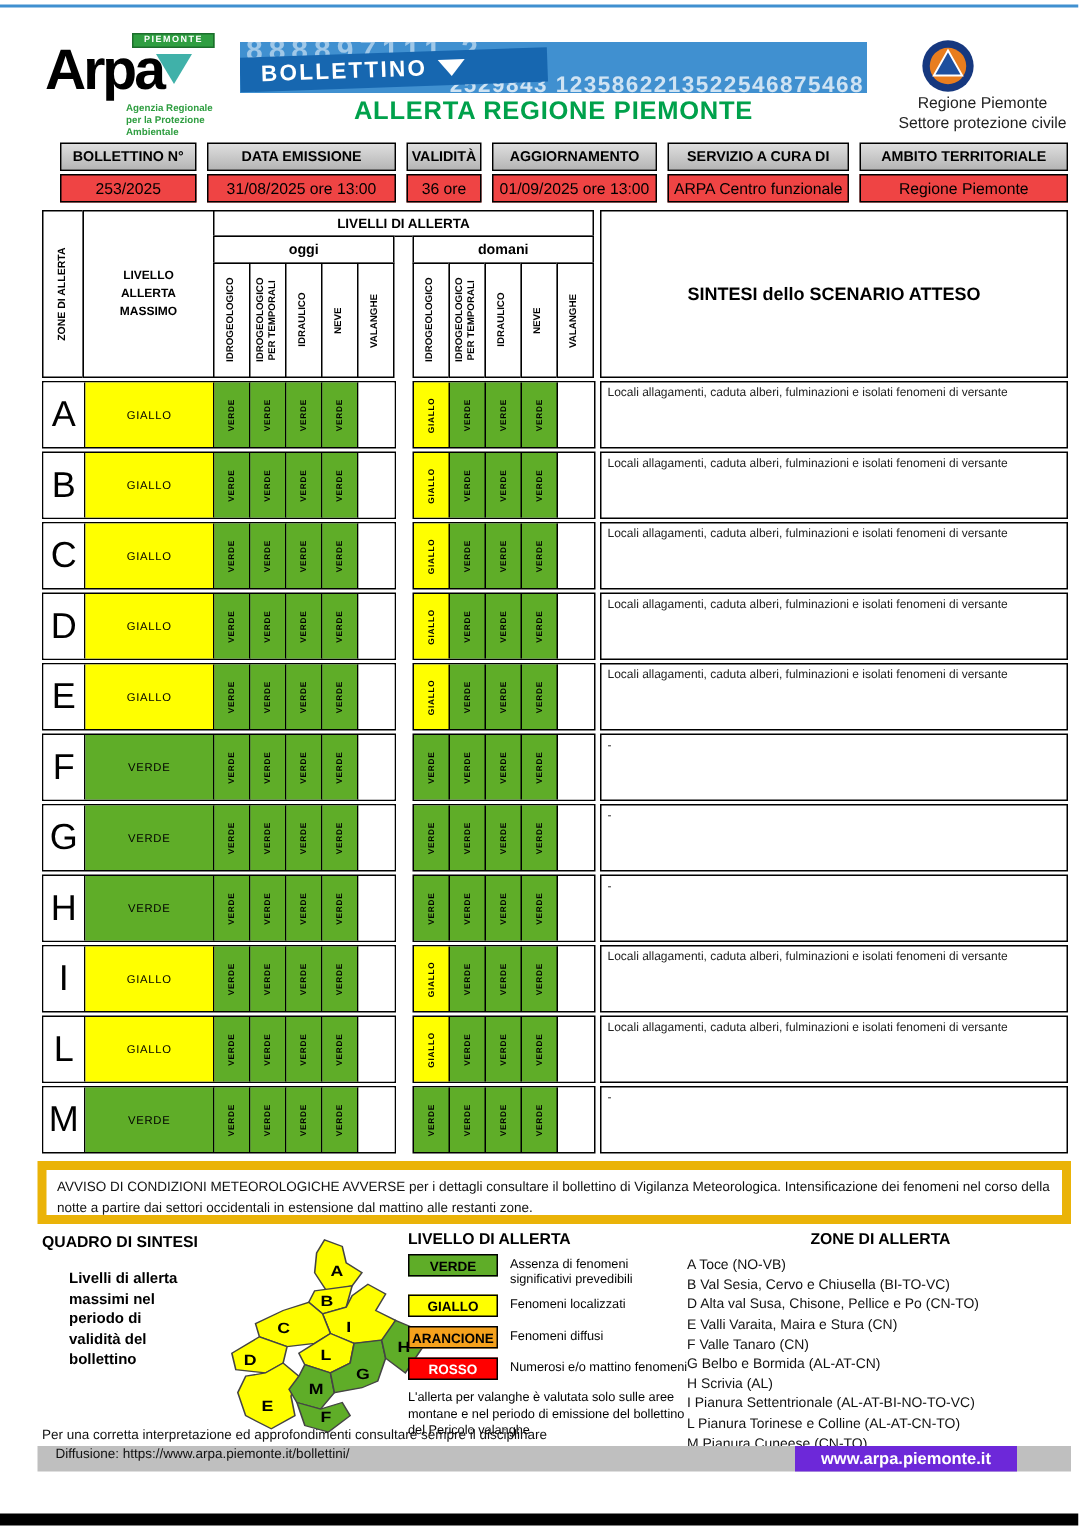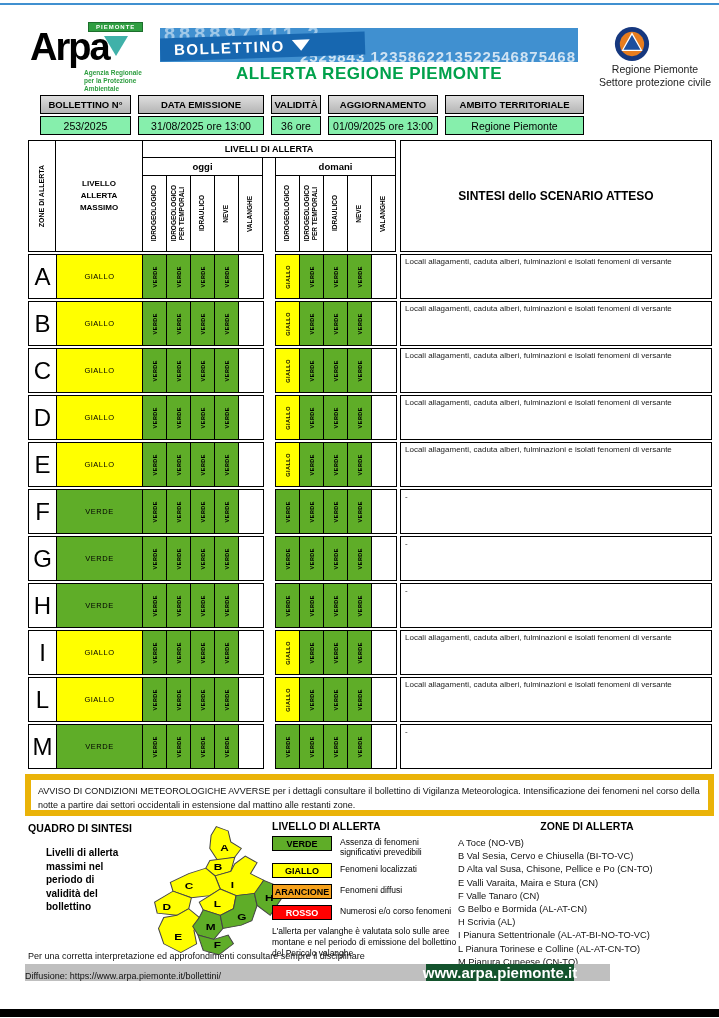--- a/index.html
+++ b/index.html
@@ -24,21 +24,21 @@
   .tri-down { width:0; height:0; border-left:9px solid transparent; border-right:9px solid transparent; border-top:11px solid #fff; }
   .allerta-title { position:absolute; left:160px; top:64px; width:418px; text-align:center; font-size:17px; font-weight:bold; color:#00a14b; letter-spacing:.5px; }
 
   .pc-logo { position:absolute; left:614px; top:26px; width:36px; height:36px; }
   .rp-text { position:absolute; left:592px; top:63px; width:126px; text-align:center; font-size:10.5px; color:#222; line-height:1.2; }
 
   
   .info-bar { position:absolute; left:28px; top:95px; width:684px; display:flex; gap:7px; }
   .info-item { display:flex; flex-direction:column; gap:2px; }
   .info-label { height:19px; background:linear-gradient(#dedede,#b5b5b5); border:1px solid #000; font-size:9.5px; font-weight:bold; display:flex; align-items:center; justify-content:center; text-align:center; }
-  .info-value { height:19px; background:#86efac; border:1px solid #000; font-size:10.5px; display:flex; align-items:center; justify-content:center; text-align:center; }
+  .info-value { height:19px; background:#ef4444; border:1px solid #000; font-size:10.5px; display:flex; align-items:center; justify-content:center; text-align:center; }
 
   
   .alert-table { position:absolute; left:28px; top:140px; width:684px; }
   .t-header { position:relative; height:112px; margin-bottom:2px; }
   .hcell { position:absolute; border:1px solid #000; background:#fff; display:flex; align-items:center; justify-content:center; text-align:center; }
   .corner-h { left:0; top:0; width:28px; height:112px; }
   .max-h { left:27px; top:0; width:88px; height:112px; font-size:8px; font-weight:bold; white-space:pre-line; line-height:1.5; }
   .levels-h { left:114px; top:0; width:254px; height:18px; font-size:9px; font-weight:bold; }
   .day-h { top:17px; width:121px; height:19px; font-size:9.5px; font-weight:bold; }
   .day-oggi { left:114px; }
@@ -79,22 +79,22 @@
   .legend-box { width:60px; height:15px; border:1px solid #000; font-size:9px; font-weight:bold; display:flex; align-items:center; justify-content:center; flex-shrink:0; }
   .legend-desc { font-size:8.5px; line-height:1.2; margin-left:8px; padding-top:1px; }
   .legend-note { font-size:8.5px; line-height:1.3; margin-top:2px; }
 
   .zone-list { position:absolute; left:458px; top:820px; width:258px; }
   .zone-list-title { font-size:10.5px; font-weight:bold; text-align:center; margin-bottom:5px; }
   .zone-item { font-size:9.3px; line-height:13.2px; color:#111; }
 
   
   .disclaimer { position:absolute; left:28px; top:951px; font-size:9px; color:#111; }
-  .diff-bar { position:absolute; left:25px; top:964px; width:585px; height:17px; background:#bfbfbf; display:flex; align-items:flex-end; padding-left:0; font-size:9px; color:#111; }
-  .www-box { position:absolute; right:36px; top:0; height:17px; width:148px; background:#14532d; color:#fff; font-size:15px; font-weight:bold; display:flex; align-items:center; justify-content:center; cursor:pointer; }
+  .diff-bar { position:absolute; left:25px; top:964px; width:689px; height:17px; background:#bfbfbf; display:flex; align-items:flex-start; padding-left:12px; font-size:9px; color:#111; }
+  .www-box { position:absolute; right:36px; top:0; height:17px; width:148px; background:#6d28d9; color:#fff; font-size:11px; font-weight:bold; display:flex; align-items:center; justify-content:center; cursor:pointer; }
   .black-bar { position:absolute; left:0; top:1009px; width:719px; height:8px; background:#000; }
 </style>
 </head>
 <body>
 
 <div class="page">
   <div class="top-line"></div>
 
   <div class="arpa-logo">
     <div class="arpa-region">PIEMONTE</div>
@@ -134,20 +134,24 @@
         <div class="info-label">DATA EMISSIONE</div>
         <div class="info-value">31/08/2025 ore 13:00</div>
       </div>
       <div class="info-item" style="width: 50px;">
         <div class="info-label">VALIDITÀ</div>
         <div class="info-value">36 ore</div>
       </div>
       <div class="info-item" style="width: 110px;">
         <div class="info-label">AGGIORNAMENTO</div>
         <div class="info-value">01/09/2025 ore 13:00</div>
+      </div>
+      <div class="info-item" style="width: 121px;">
+        <div class="info-label">SERVIZIO A CURA DI</div>
+        <div class="info-value">ARPA Centro funzionale</div>
       </div>
       <div class="info-item" style="width: 139px;">
         <div class="info-label">AMBITO TERRITORIALE</div>
         <div class="info-value">Regione Piemonte</div>
       </div>
     </div>
 
   <div class="alert-table">
     <div class="t-header">
       <div class="hcell corner-h">
@@ -674,21 +678,21 @@
         <div class="legend-row">
           <div class="legend-box" style="background: rgb(255, 255, 0); color: rgb(0, 0, 0);">GIALLO</div>
           <div class="legend-desc">Fenomeni localizzati</div>
         </div>
         <div class="legend-row">
           <div class="legend-box" style="background: rgb(245, 161, 28); color: rgb(0, 0, 0);">ARANCIONE</div>
           <div class="legend-desc">Fenomeni diffusi</div>
         </div>
         <div class="legend-row">
           <div class="legend-box" style="background: rgb(255, 0, 0); color: rgb(255, 255, 255);">ROSSO</div>
-          <div class="legend-desc">Numerosi e/o corso fenomeni</div>
+          <div class="legend-desc">Numerosi e/o mattino fenomeni</div>
         </div>
       </div>
     <div class="legend-note">L'allerta per valanghe è valutata solo sulle aree montane e nel periodo di emissione del bollettino del Pericolo valanghe</div>
   </div>
 
   <div class="zone-list">
     <div class="zone-list-title">ZONE DI ALLERTA</div>
     <div id="zoneItems">
         <div class="zone-item">A Toce (NO-VB)</div>
         <div class="zone-item">B Val Sesia, Cervo e Chiusella (BI-TO-VC)</div>

